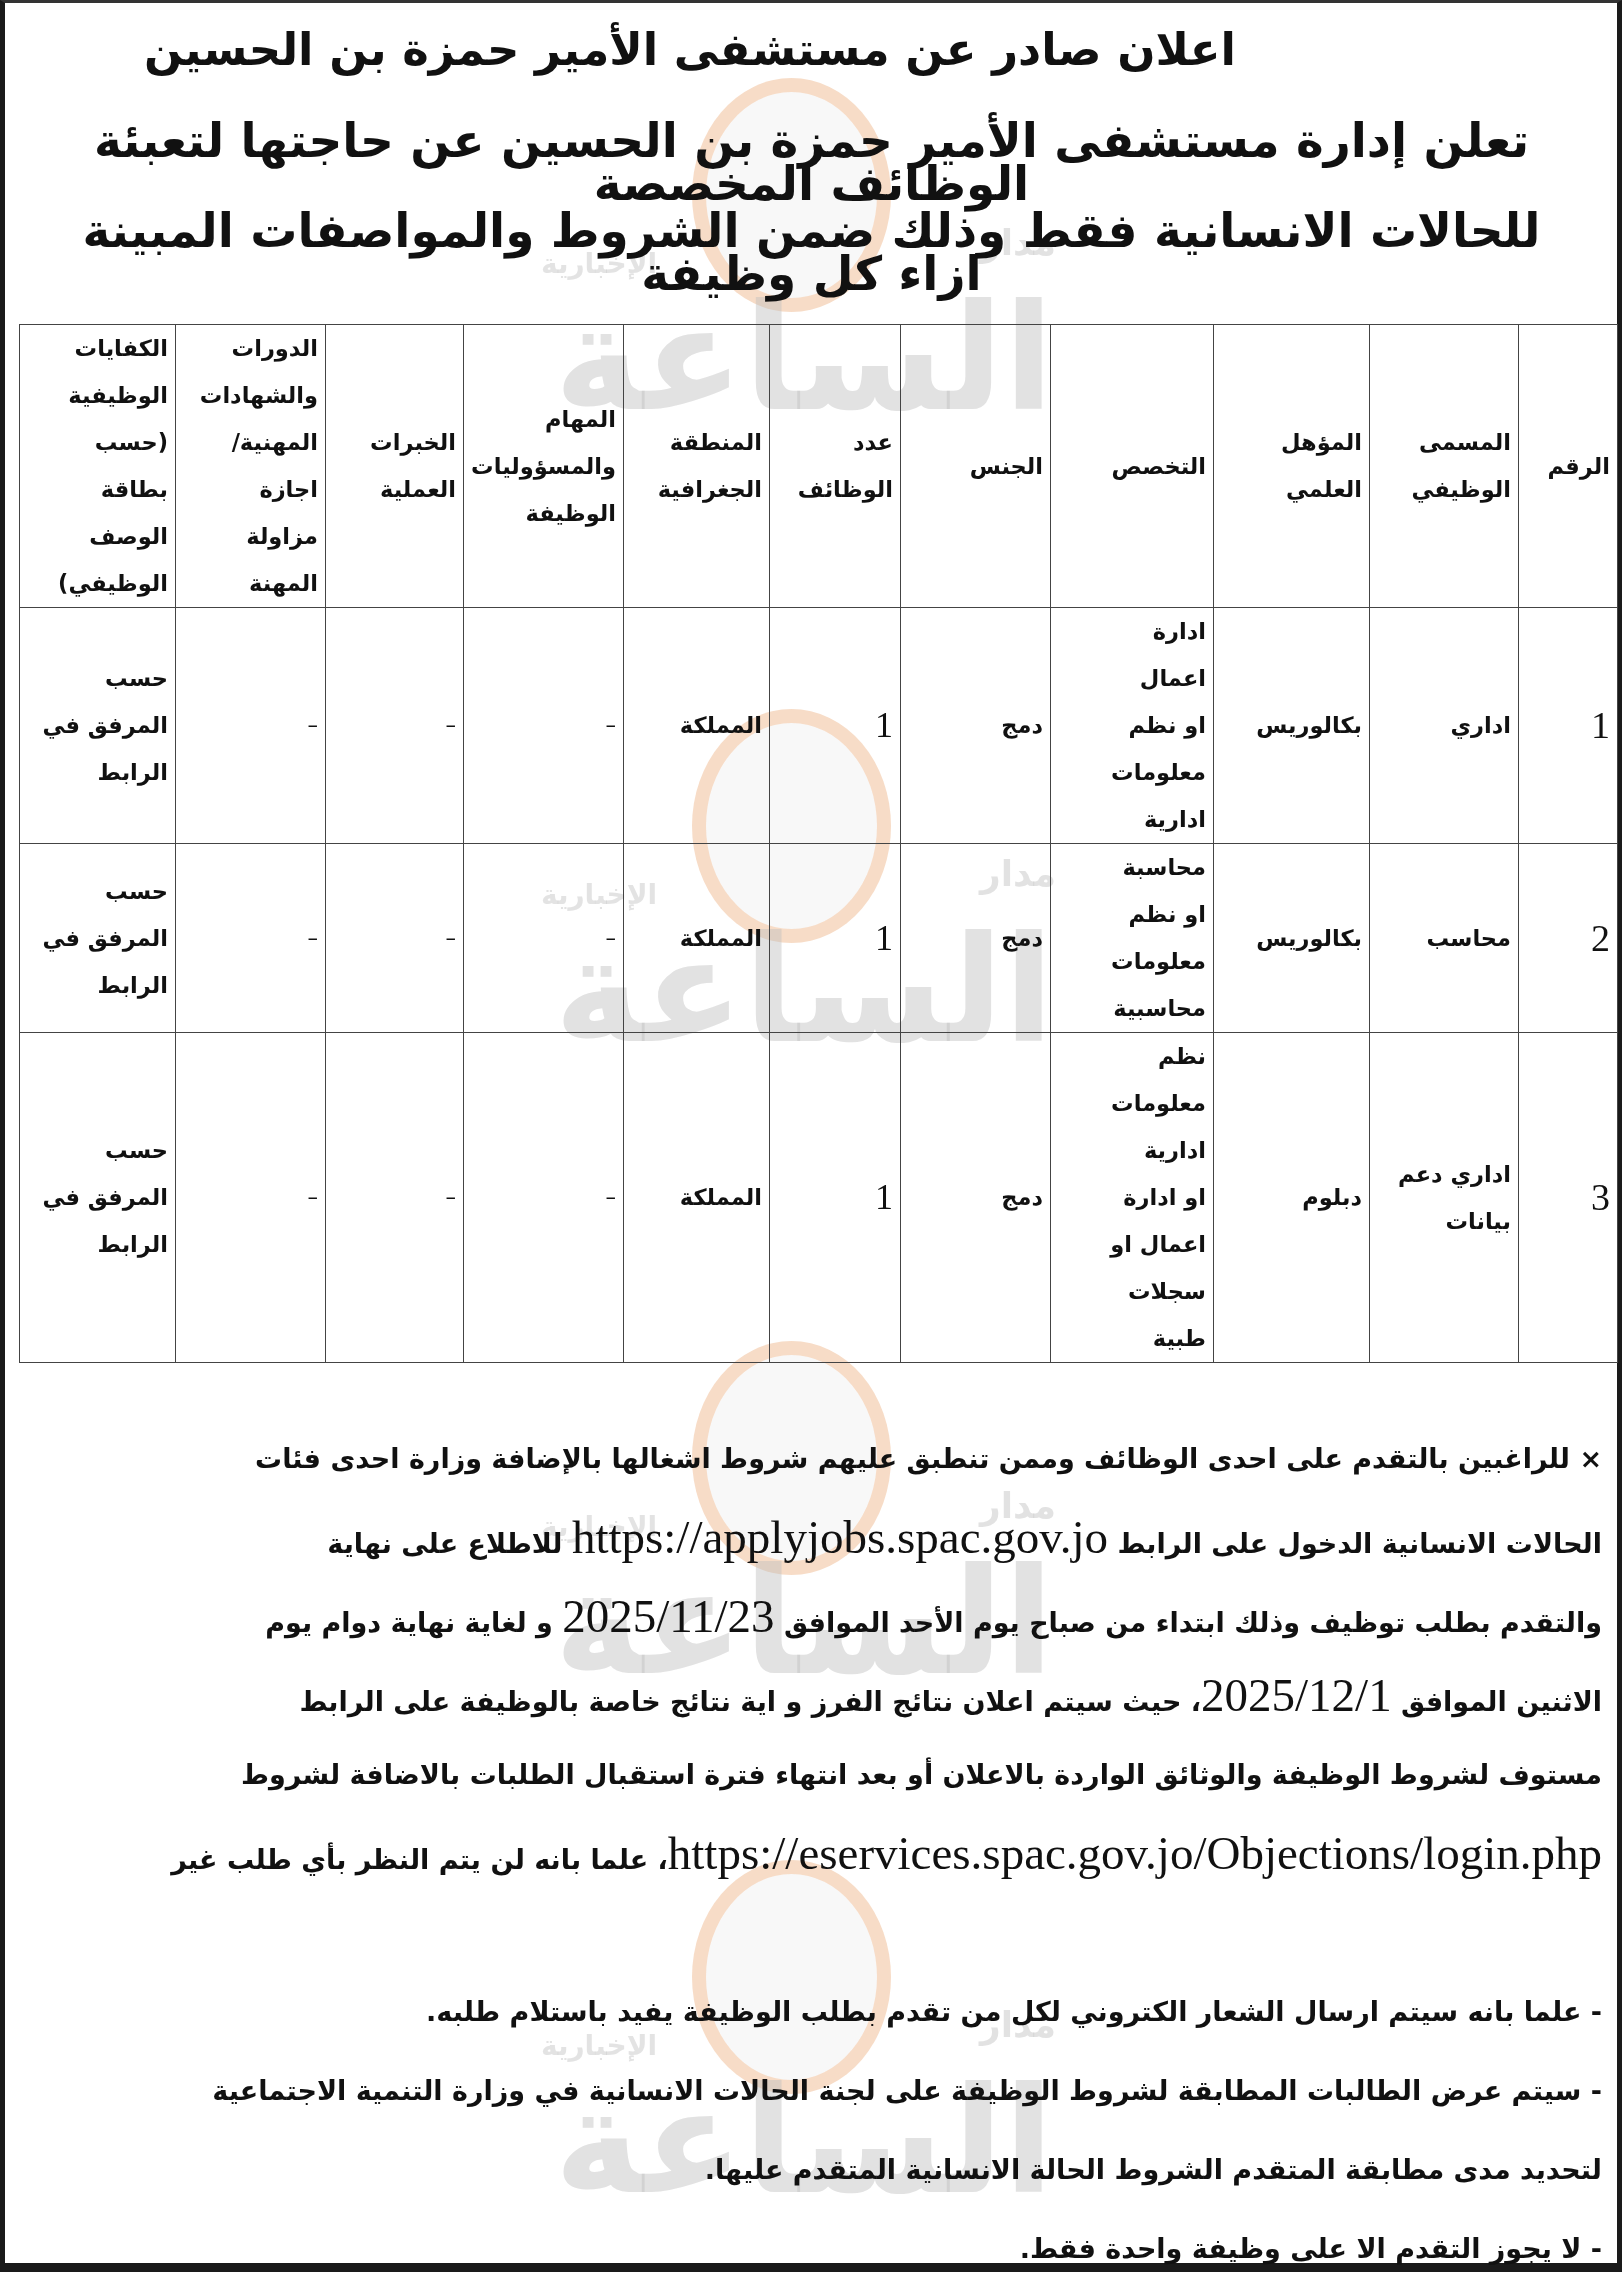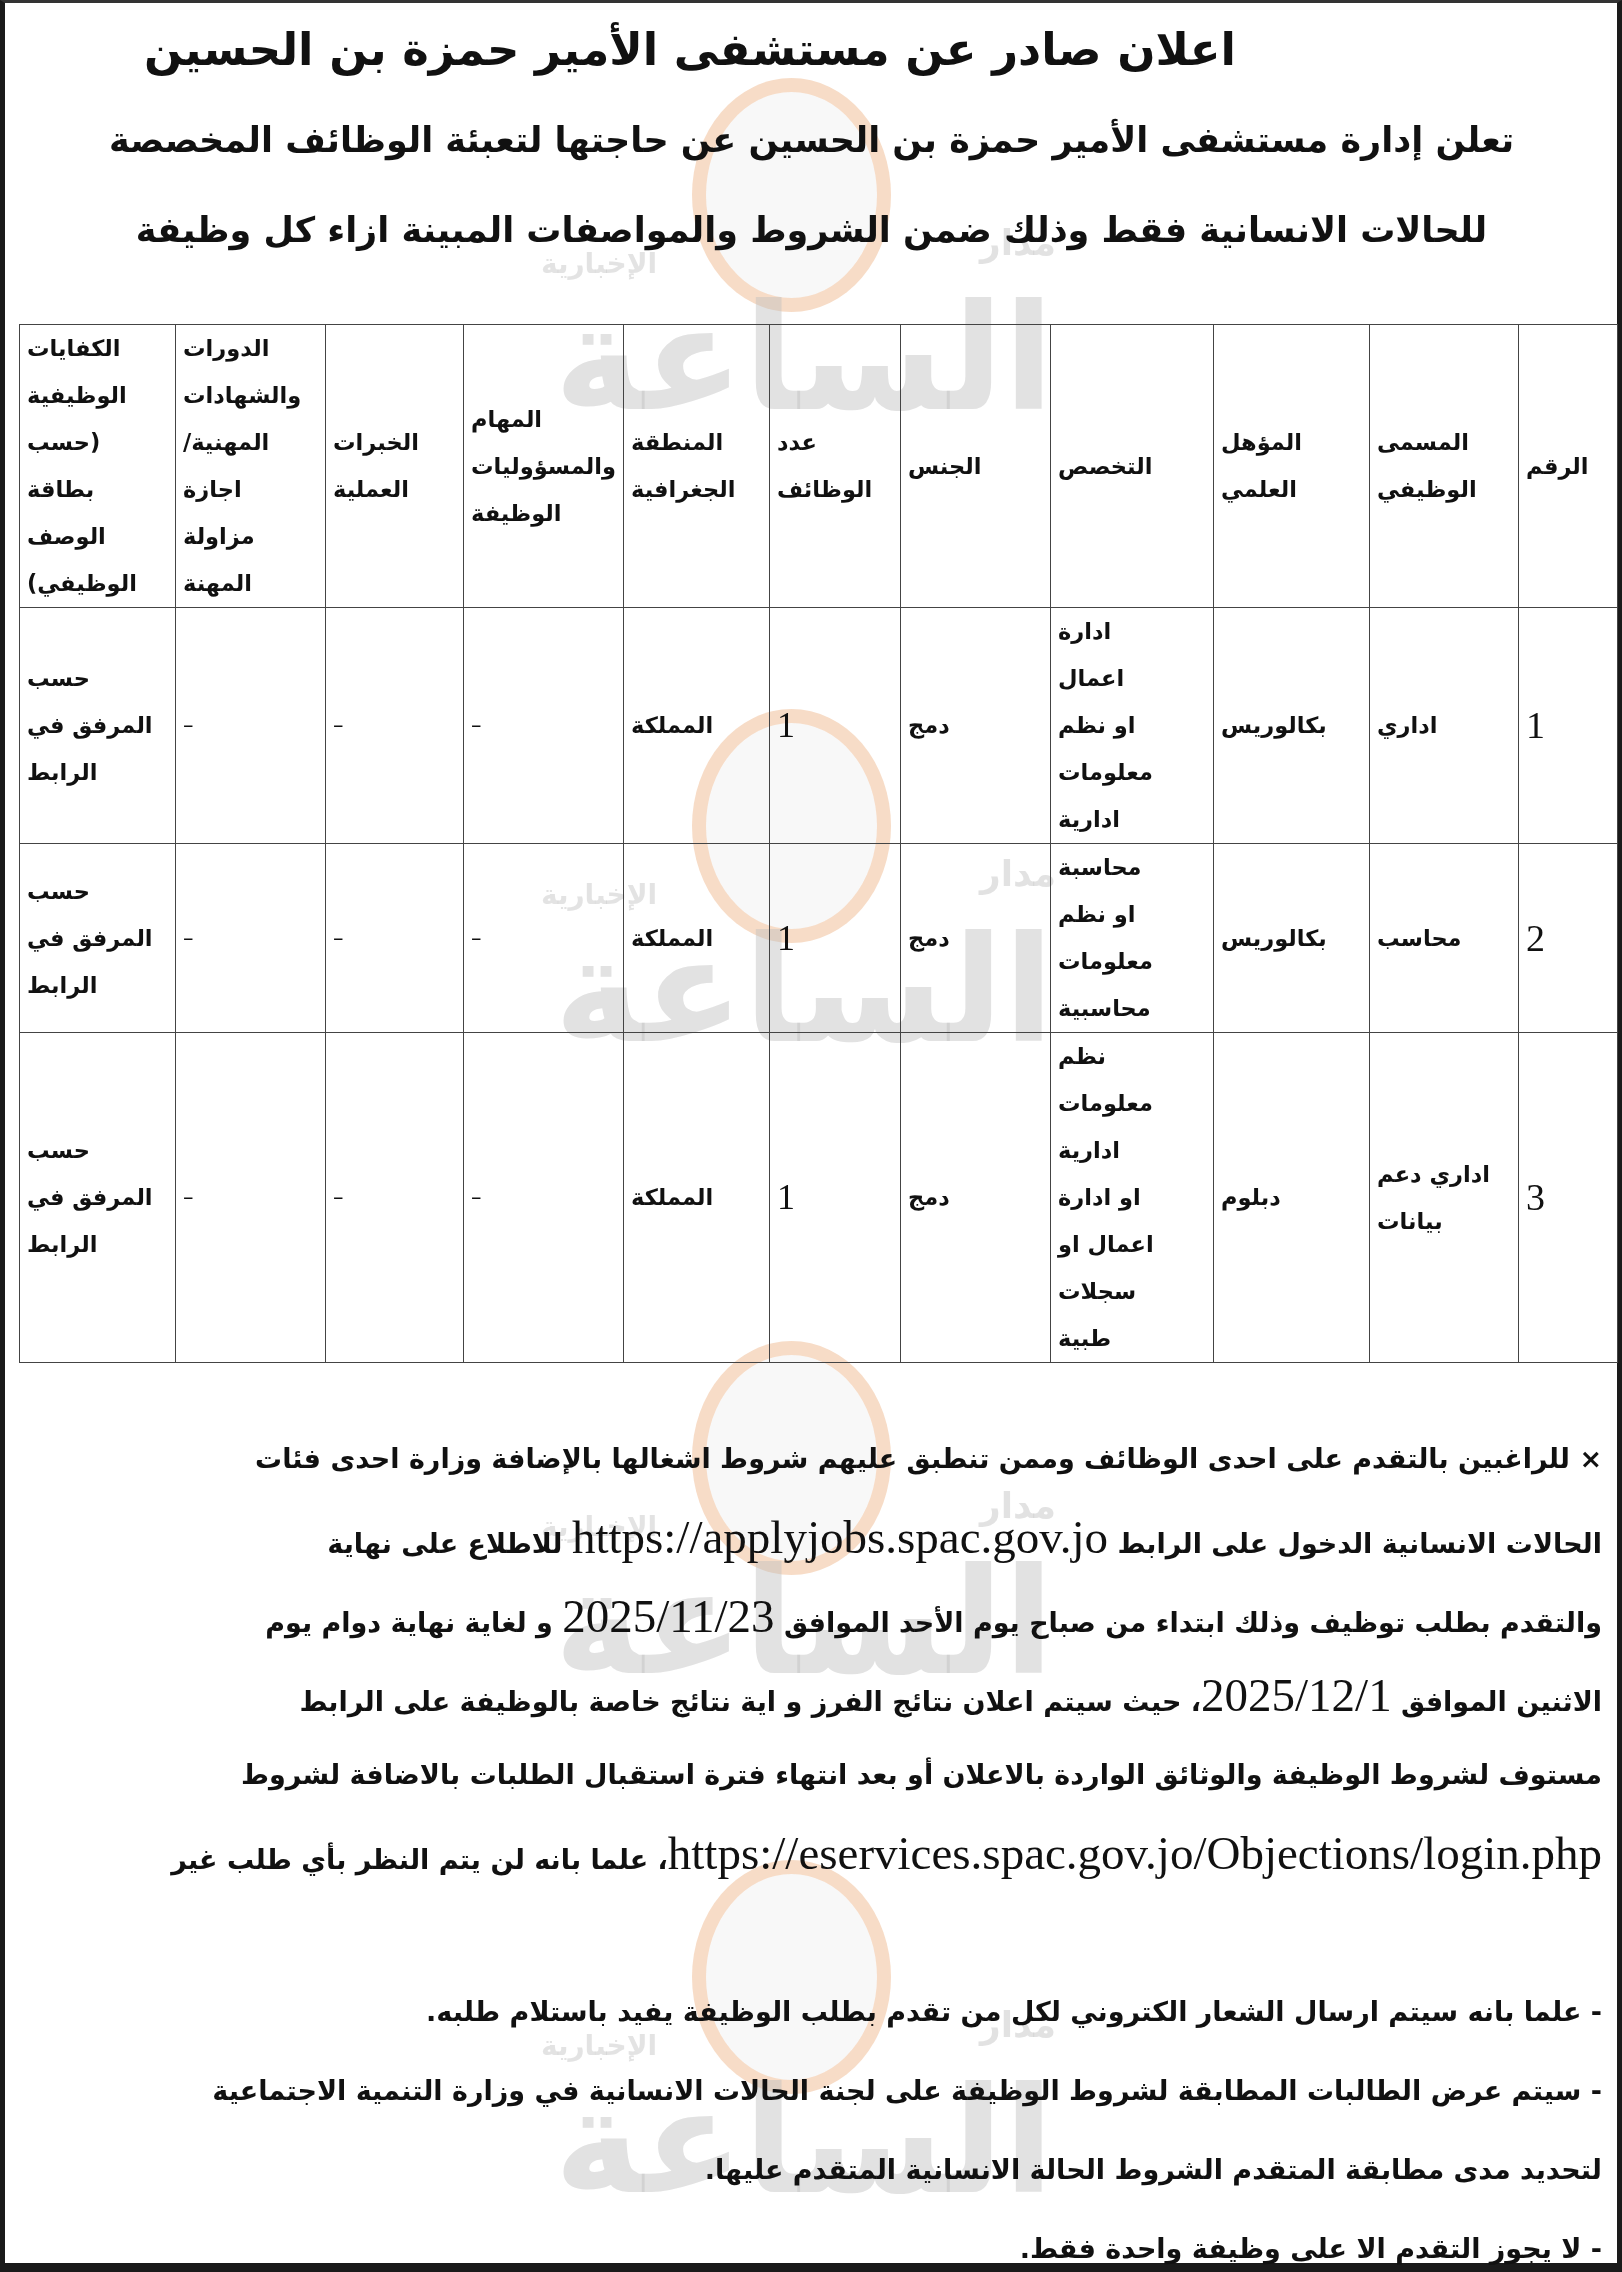--- a/index.html
+++ b/index.html
@@ -33,31 +33,31 @@
     font-size: 28px; color: rgba(200,200,200,0.5); direction: rtl; white-space: nowrap;
   }
 
   .content { position: absolute; left: 0; top: 0; width: 1622px; z-index: 1; direction: rtl; }
   .title {
     position: absolute; top: 19px; left: 0; width: 1380px; text-align: center;
     font-size: 45px; font-weight: bold; line-height: 61px;
   }
   .subtitle {
     position: absolute; left: 35px; width: 1553px; text-align: center;
-    font-size: 35px; font-weight: bold; line-height: 43px;
+    font-size: 47px; font-weight: bold; line-height: 43px;
   }
   .sub1 { top: 119px; }
   .sub2 { top: 209px; }
 
   table.jobs {
     position: absolute; left: 19px; top: 324px; width: 1586px;
     border-collapse: collapse; direction: rtl; table-layout: fixed;
   }
   table.jobs th, table.jobs td {
-    border: 1.7px solid #444; text-align: left; vertical-align: middle;
+    border: 1.7px solid #444; text-align: right; vertical-align: middle;
     font-weight: bold; font-size: 22.5px; line-height: 47px; padding: 0 7px;
   }
   table.jobs th { height: 272px; }
   table.jobs tr.r1 td { height: 232px; }
   table.jobs tr.r2 td { height: 183px; }
   table.jobs tr.r3 td { height: 319px; }
   table.jobs td.num { font-family: "Liberation Serif", serif; font-weight: normal; font-size: 38px; }
   table.jobs td.count { font-family: "Liberation Serif", serif; font-weight: normal; font-size: 36px; }
   table.jobs td.dash { font-weight: normal; font-size: 21px; }
   .cell-lines span { display: block; }

